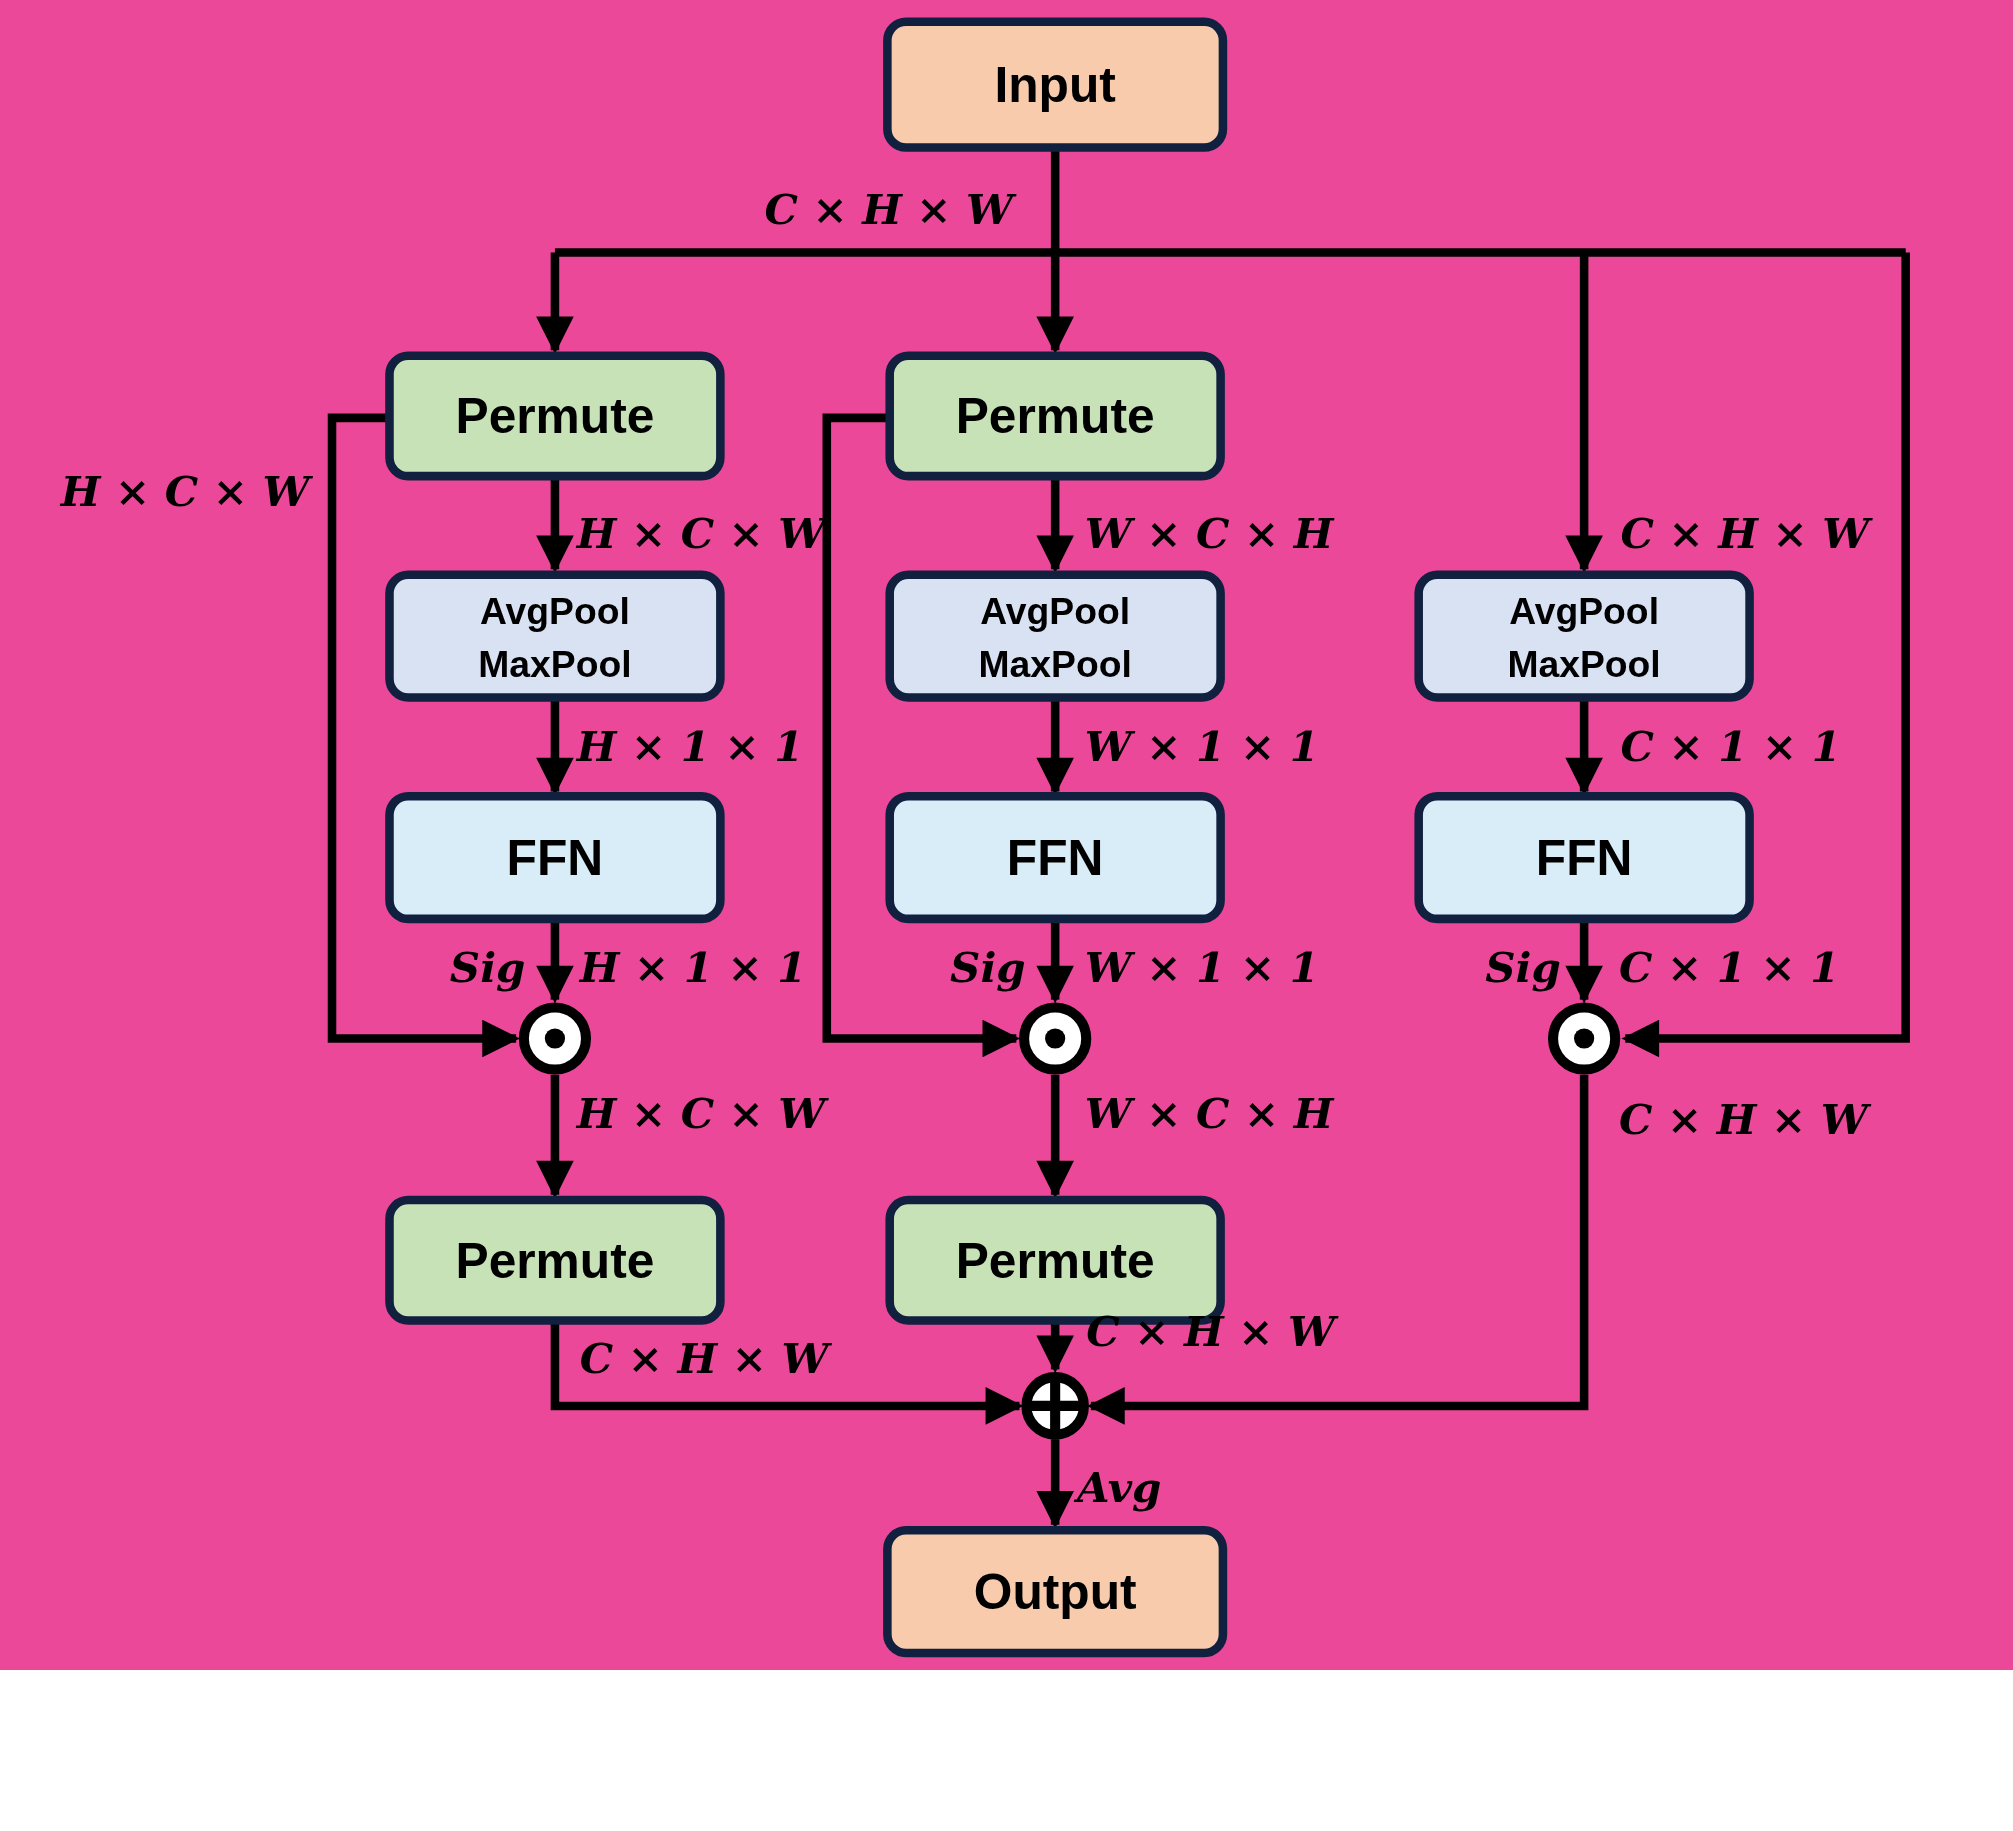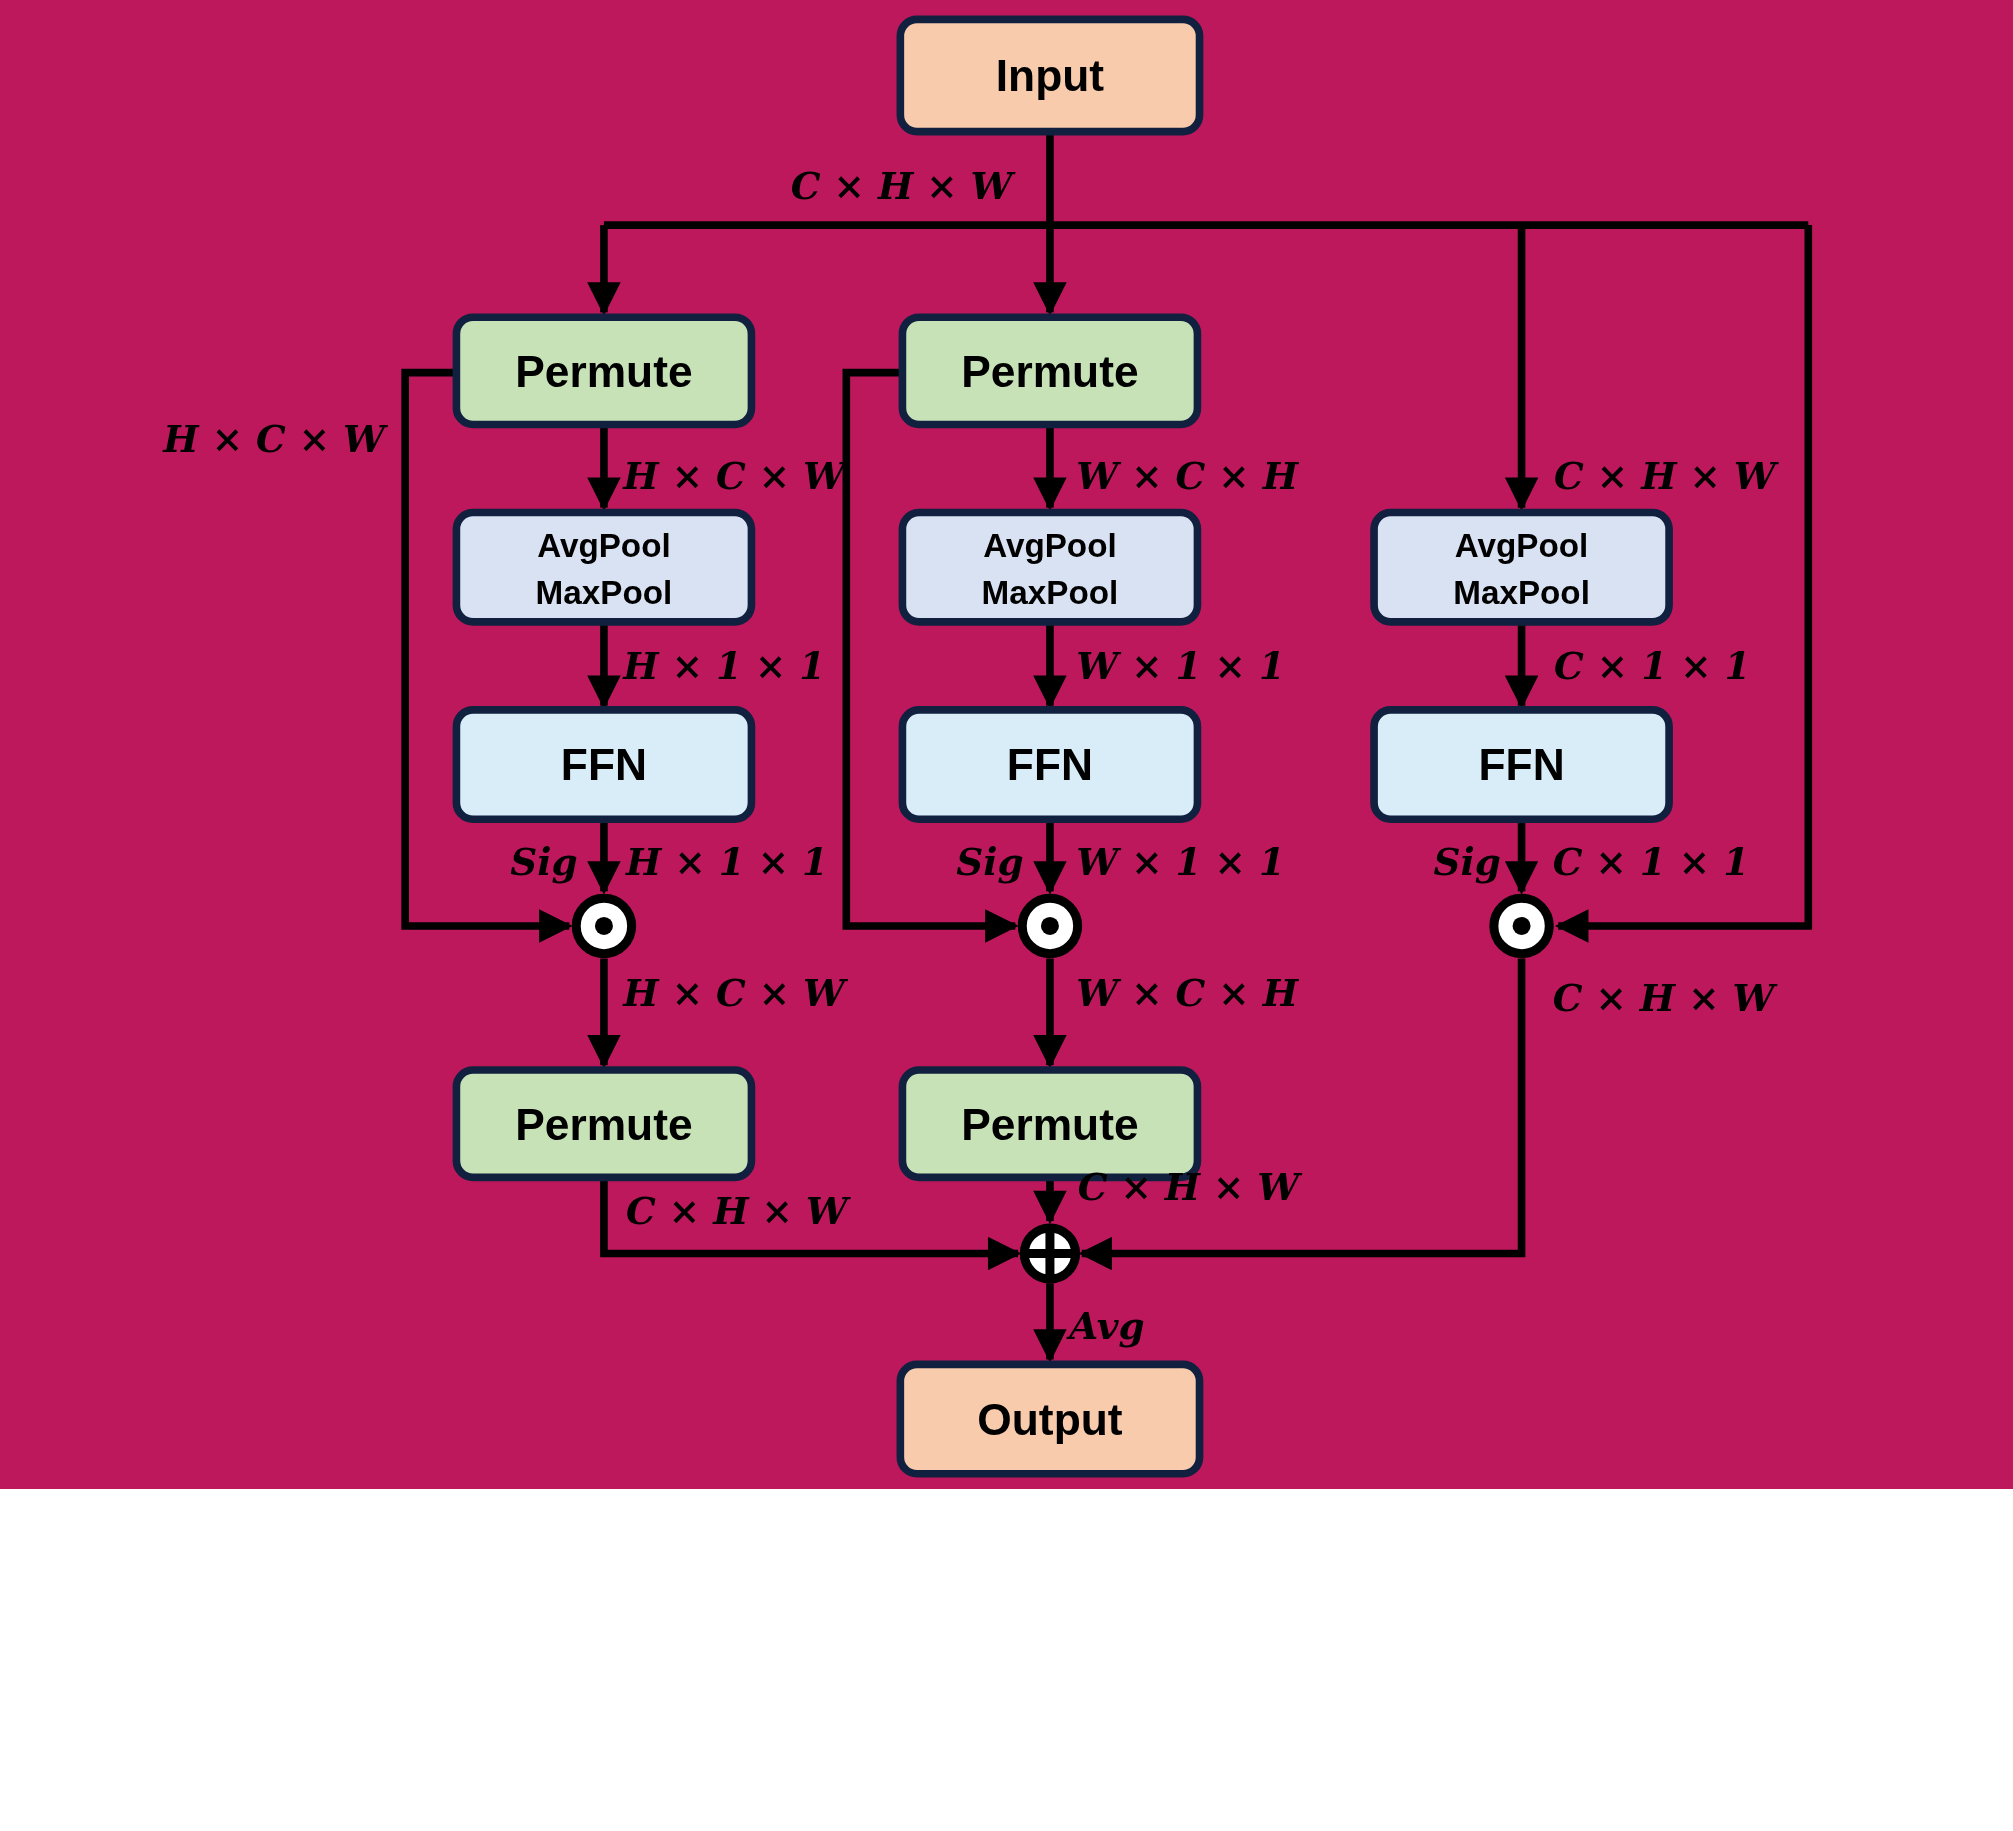--- a/index.html
+++ b/index.html
@@ -3,22 +3,22 @@
 <meta charset="utf-8">
 <style>
   html, body {
     margin: 0;
     padding: 0;
     background: #ffffff;
   }
   .stage {
     position: relative;
     width: 2014px;
-    height: 1489px;
-    background: #be185d;
+    height: 1670px;
+    background: #ec4899;
     font-family: "Liberation Sans", sans-serif;
   }
   svg { display: block; width: 100%; height: 100%; }
 
   .wire {
     fill: none;
     stroke: var(--line, #000);
     stroke-width: 11;
   }
   .node-box {

